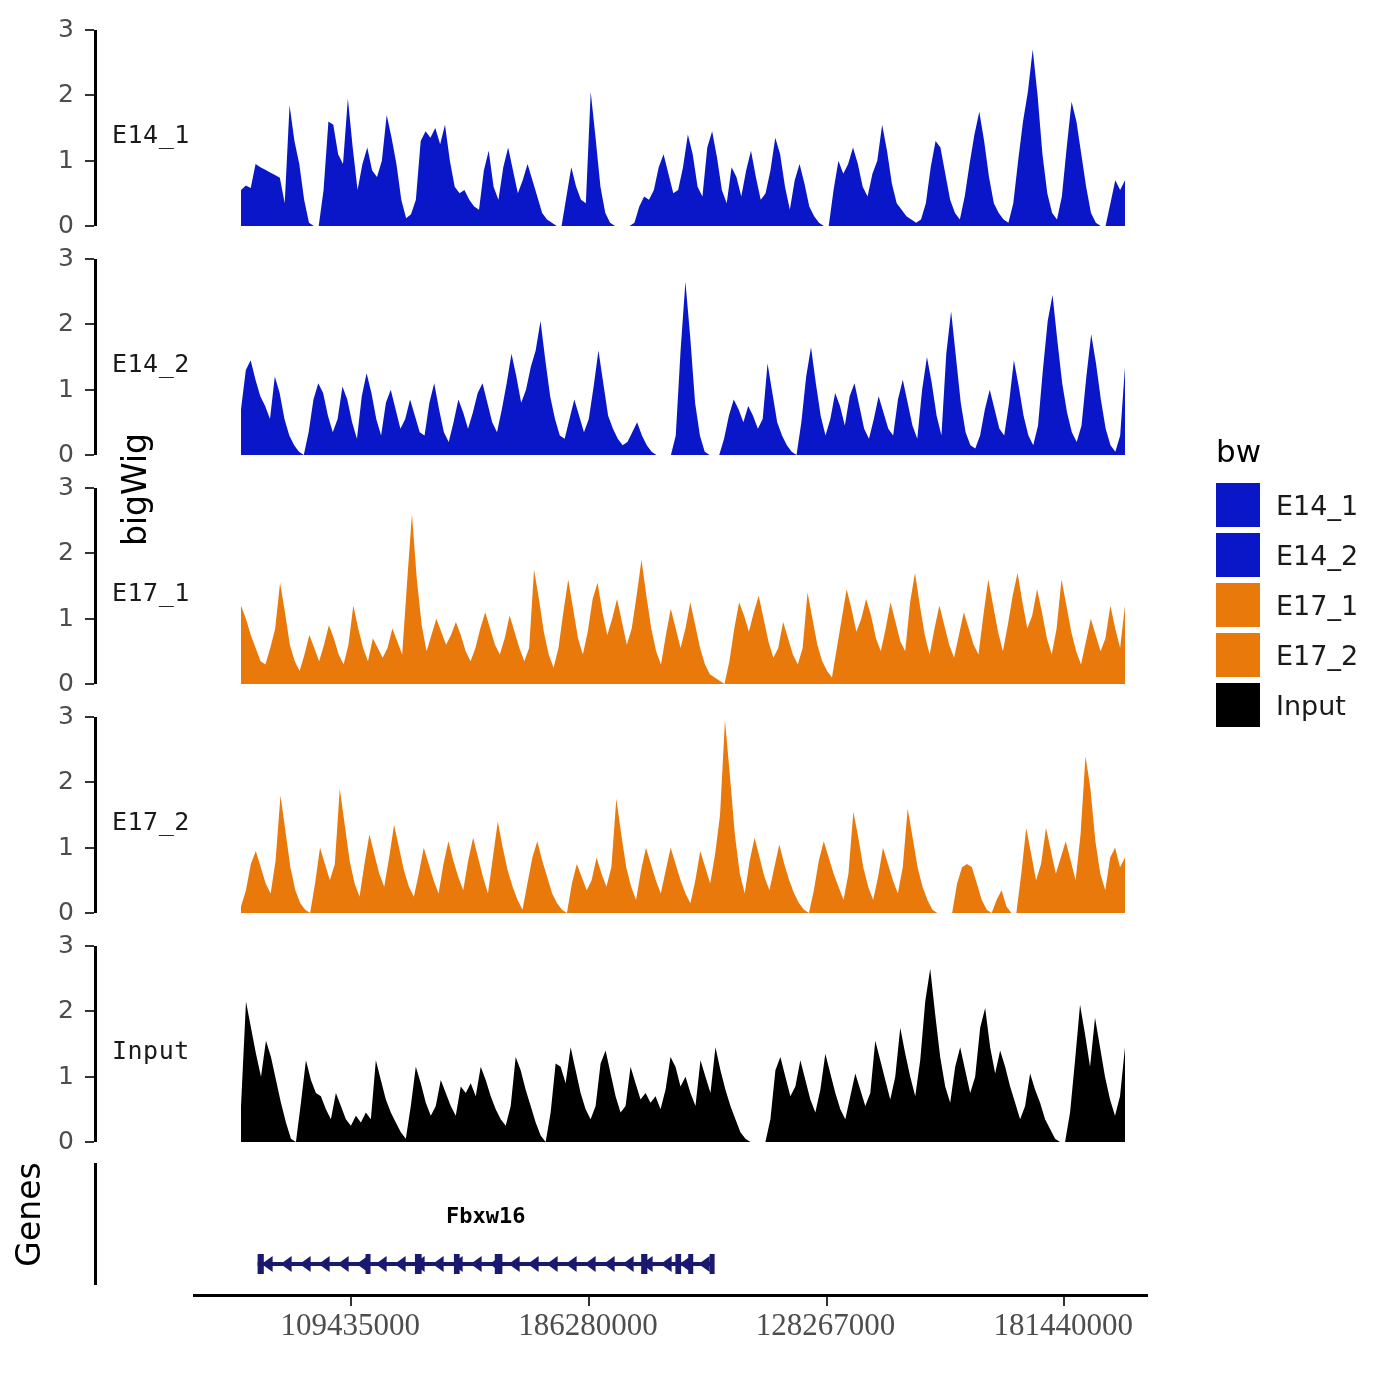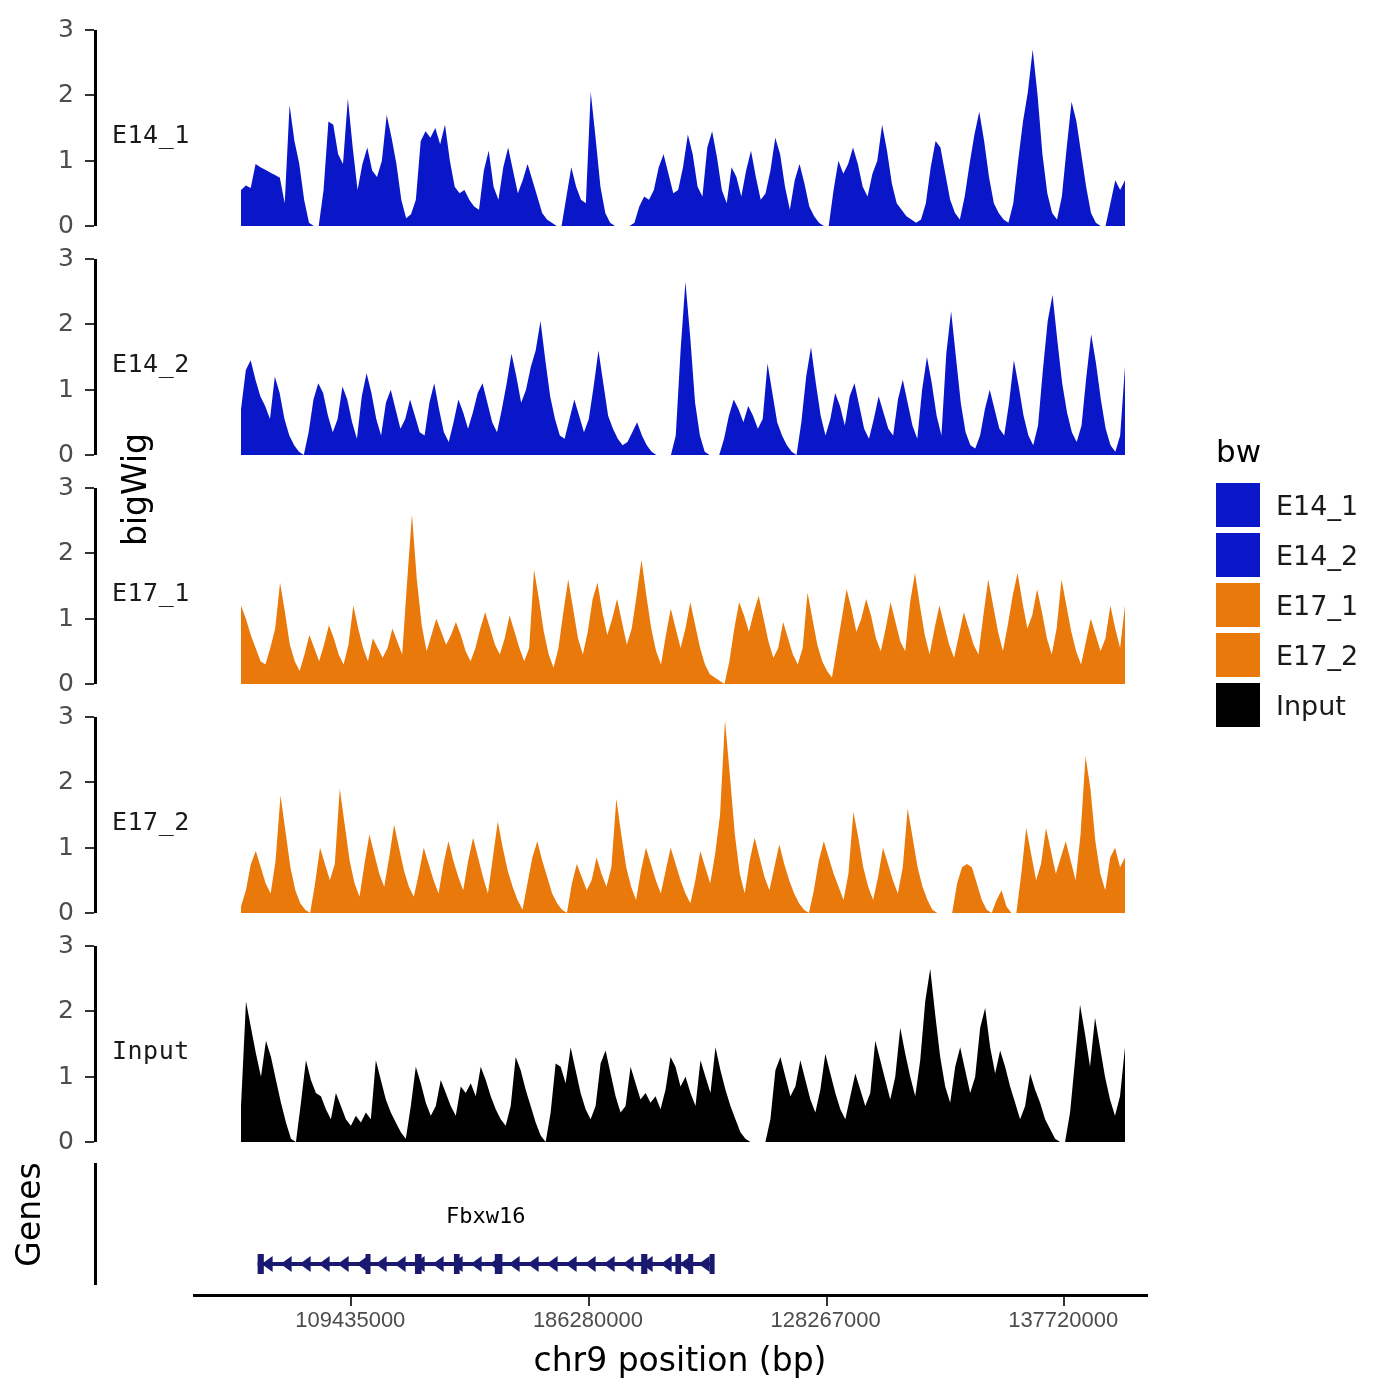--- a/index.html
+++ b/index.html
@@ -25,22 +25,22 @@
   .tick-mark{position:absolute;background:#333;height:2px;width:9px;}
   .vaxis{position:absolute;background:#000;width:3px;}
   .panel-label{
     position:absolute;font-size:25px;color:#1a1a1a;
     font-family:"DejaVu Sans Mono", monospace;letter-spacing:.5px;
   }
   .track-svg{position:absolute;display:block;}
   .xaxis-line{position:absolute;background:#000;height:3px;}
   .xtick{position:absolute;background:#333;width:2px;height:9px;}
   .xtick-label{
-    position:absolute;font-size:22px;color:#4d4d4d;text-align:center;
-    width:200px;font-family:Liberation Sans, sans-serif;
+    position:absolute;font-size:31px;color:#4d4d4d;text-align:center;
+    width:200px;font-family:Liberation Serif, serif;
   }
   .xtitle{
     position:absolute;font-size:33px;color:#000;text-align:center;
     font-family:"DejaVu Sans", sans-serif;
   }
   .gene-name{
     position:absolute;font-size:22px;color:#000;text-align:center;
     width:240px;font-family:"DejaVu Sans Mono", monospace;
   }
   .legend-title{
@@ -124,21 +124,21 @@
       <div class="tick-mark" style="left: 85px; top: 945px;"></div>
       <div class="tick-label" style="left: 34px; top: 930px;">3</div>
       <div class="panel-label" style="left: 112px; top: 1036.16px;">Input</div>
       <svg width="884" height="196" class="track-svg" style="left: 241px; top: 946px;">
         <path d="M 0 196 L 0.00 160.07 L 4.99 55.53 L 9.99 81.67 L 14.98 107.80 L 19.98 130.67 L 24.97 94.73 L 29.97 111.07 L 34.96 133.93 L 39.95 156.80 L 44.95 176.40 L 49.94 192.73 L 54.94 196.00 L 59.93 156.80 L 64.93 114.33 L 69.92 133.93 L 74.92 147.00 L 79.91 150.27 L 84.90 163.33 L 89.90 173.13 L 94.89 147.00 L 99.89 160.07 L 104.88 173.13 L 109.88 179.67 L 114.87 169.87 L 119.86 176.40 L 124.86 166.60 L 129.85 173.13 L 134.85 114.33 L 139.84 133.93 L 144.84 153.53 L 149.83 166.60 L 154.82 176.40 L 159.82 186.20 L 164.81 192.73 L 169.81 160.07 L 174.80 120.87 L 179.80 137.20 L 184.79 156.80 L 189.79 169.87 L 194.78 160.07 L 199.77 133.93 L 204.77 147.00 L 209.76 160.07 L 214.76 169.87 L 219.75 140.47 L 224.75 147.00 L 229.74 137.20 L 234.73 150.27 L 239.73 120.87 L 244.72 133.93 L 249.72 150.27 L 254.71 163.33 L 259.71 173.13 L 264.70 179.67 L 269.69 160.07 L 274.69 111.07 L 279.68 124.13 L 284.68 143.73 L 289.67 160.07 L 294.67 176.40 L 299.66 189.47 L 304.66 196.00 L 309.65 166.60 L 314.64 117.60 L 319.64 120.87 L 324.63 137.20 L 329.63 101.27 L 334.62 124.13 L 339.62 147.00 L 344.61 163.33 L 349.60 173.13 L 354.60 160.07 L 359.59 117.60 L 364.59 104.53 L 369.58 127.40 L 374.58 150.27 L 379.57 166.60 L 384.56 160.07 L 389.56 120.87 L 394.55 137.20 L 399.55 153.53 L 404.54 147.00 L 409.54 156.80 L 414.53 150.27 L 419.53 163.33 L 424.52 143.73 L 429.51 111.07 L 434.51 120.87 L 439.50 140.47 L 444.50 130.67 L 449.49 147.00 L 454.49 160.07 L 459.48 114.33 L 464.47 130.67 L 469.47 147.00 L 474.46 101.27 L 479.46 124.13 L 484.45 143.73 L 489.45 160.07 L 494.44 173.13 L 499.44 186.20 L 504.43 192.73 L 509.42 196.00 L 514.42 196.00 L 519.41 196.00 L 524.41 196.00 L 529.40 173.13 L 534.40 124.13 L 539.39 111.07 L 544.38 130.67 L 549.38 150.27 L 554.37 140.47 L 559.37 114.33 L 564.36 133.93 L 569.36 153.53 L 574.35 166.60 L 579.34 143.73 L 584.34 107.80 L 589.33 127.40 L 594.33 147.00 L 599.32 163.33 L 604.32 173.13 L 609.31 150.27 L 614.31 127.40 L 619.30 143.73 L 624.29 160.07 L 629.29 147.00 L 634.28 94.73 L 639.28 114.33 L 644.27 133.93 L 649.27 153.53 L 654.26 130.67 L 659.25 81.67 L 664.25 107.80 L 669.24 130.67 L 674.24 150.27 L 679.23 114.33 L 684.23 55.53 L 689.22 22.87 L 694.21 68.60 L 699.21 111.07 L 704.20 140.47 L 709.20 156.80 L 714.19 120.87 L 719.19 101.27 L 724.18 124.13 L 729.18 147.00 L 734.17 130.67 L 739.16 81.67 L 744.16 62.07 L 749.15 101.27 L 754.15 127.40 L 759.14 104.53 L 764.14 120.87 L 769.13 140.47 L 774.12 156.80 L 779.12 173.13 L 784.11 160.07 L 789.11 127.40 L 794.10 143.73 L 799.10 156.80 L 804.09 173.13 L 809.08 182.93 L 814.08 192.73 L 819.07 196.00 L 824.07 196.00 L 829.06 166.60 L 834.06 114.33 L 839.05 58.80 L 844.05 88.20 L 849.04 120.87 L 854.03 71.87 L 859.03 101.27 L 864.02 130.67 L 869.02 153.53 L 874.01 169.87 L 879.01 150.27 L 884.00 101.27 L 884 196 Z" fill="#000000"></path>
       </svg>
     </div>
 
   <div id="genes-panel">
       <div class="vaxis" style="left: 94px; top: 1163px; height: 122px;"></div>
-      <div class="gene-name" style="left: 365.763px; top: 1203px;">Fbxw16</div>
+      <div class="gene-name" style="left: 365.763px; top: 1203px; font-weight: bold;">Fbxw16</div>
       <svg width="904" height="40" style="position: absolute; left: 231px; top: 1244px;">
         <rect x="26.63440860215053" y="18" width="456.258064516129" height="4" fill="#191970"></rect>
         <path d="M 30.63440860215053 20 L 41.63440860215053 12 L 41.63440860215053 28 Z" fill="#191970"></path>
         <path d="M 49.63440860215053 20 L 60.63440860215053 12 L 60.63440860215053 28 Z" fill="#191970"></path>
         <path d="M 68.63440860215053 20 L 79.63440860215053 12 L 79.63440860215053 28 Z" fill="#191970"></path>
         <path d="M 87.63440860215053 20 L 98.63440860215053 12 L 98.63440860215053 28 Z" fill="#191970"></path>
         <path d="M 106.63440860215053 20 L 117.63440860215053 12 L 117.63440860215053 28 Z" fill="#191970"></path>
         <path d="M 125.63440860215053 20 L 136.63440860215053 12 L 136.63440860215053 28 Z" fill="#191970"></path>
         <path d="M 144.63440860215053 20 L 155.63440860215053 12 L 155.63440860215053 28 Z" fill="#191970"></path>
         <path d="M 163.63440860215053 20 L 174.63440860215053 12 L 174.63440860215053 28 Z" fill="#191970"></path>
@@ -172,23 +172,22 @@
 
   <div id="xaxis">
       <div class="xaxis-line" style="left: 193px; top: 1294px; width: 955px;"></div>
       <div class="xtick" style="left: 350.312px; top: 1297px;"></div>
       <div class="xtick-label" style="left: 250.312px; top: 1307px;">109435000</div>
       <div class="xtick" style="left: 587.946px; top: 1297px;"></div>
       <div class="xtick-label" style="left: 487.946px; top: 1307px;">186280000</div>
       <div class="xtick" style="left: 825.581px; top: 1297px;"></div>
       <div class="xtick-label" style="left: 725.581px; top: 1307px;">128267000</div>
       <div class="xtick" style="left: 1063.22px; top: 1297px;"></div>
-      <div class="xtick-label" style="left: 963.215px; top: 1307px;">137720000</div>
-    </div>
-  <div class="xtitle" style="left:470px;top:1340px;width:420px;">chr9 position (bp)</div>
+      <div class="xtick-label" style="left: 963.215px; top: 1307px;">181440000</div>
+    </div>
 
   <div id="legend">
       <div class="legend-title" style="left: 1216px; top: 433px;">bw</div>
       <div class="legend-key" style="left: 1216px; top: 483px; background: rgb(10, 23, 200);"></div>
       <div class="legend-text" style="left: 1276px; top: 490px;">E14_1</div>
       <div class="legend-key" style="left: 1216px; top: 533px; background: rgb(10, 23, 200);"></div>
       <div class="legend-text" style="left: 1276px; top: 540px;">E14_2</div>
       <div class="legend-key" style="left: 1216px; top: 583px; background: rgb(232, 121, 10);"></div>
       <div class="legend-text" style="left: 1276px; top: 590px;">E17_1</div>
       <div class="legend-key" style="left: 1216px; top: 633px; background: rgb(232, 121, 10);"></div>

